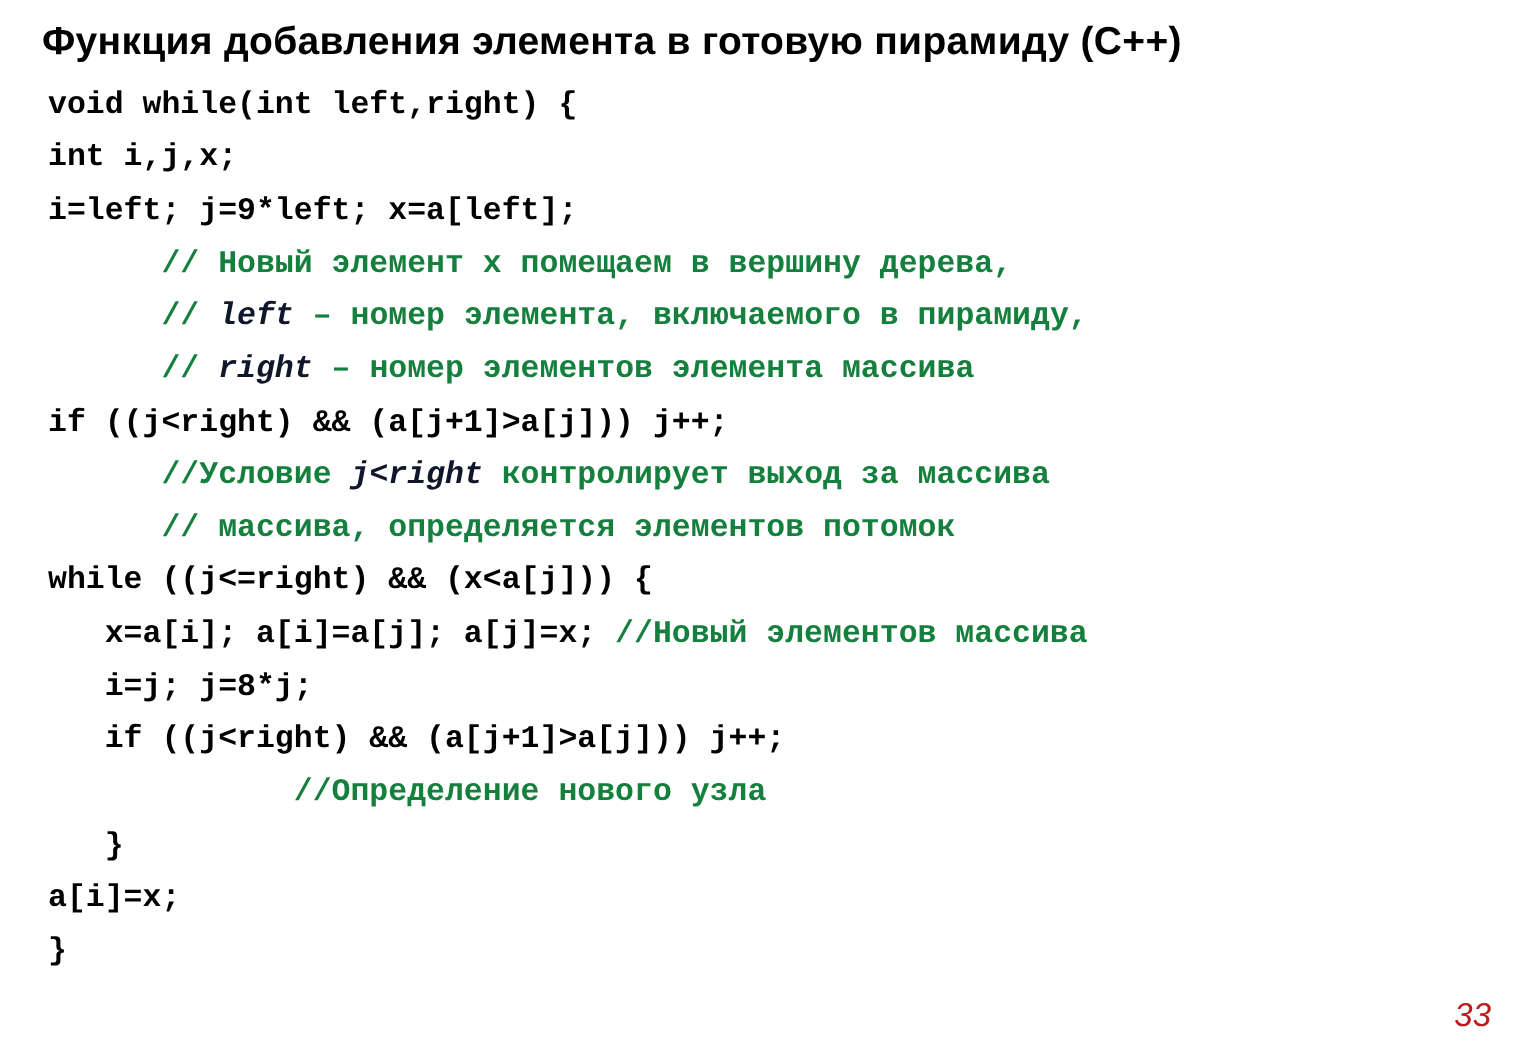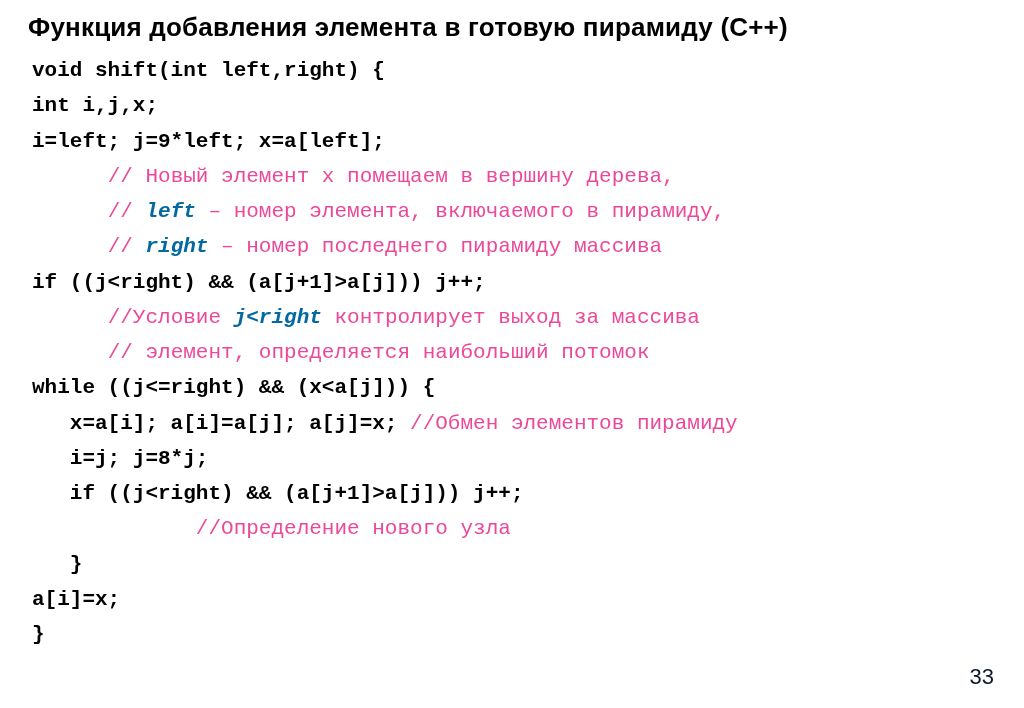--- a/index.html
+++ b/index.html
@@ -27,48 +27,49 @@
   }
   .code {
     font-family: "Courier New", Courier, monospace;
     font-size: 21px;
     line-height: 1.68;
     color: #000;
     white-space: pre;
     font-weight: 700;
     margin-left: 4px;
   }
-  .cmt { color: #ec4899; font-weight: 400; }
-  .cmti { color: #0369a1; font-style: italic; font-weight: 700; text-align: right; }
+  .cmt { color: #15803d; font-weight: 700; }
+  .cmti { color: #0f172a; font-style: italic; font-weight: 700; text-align: right; }
   .pagenum {
     position: absolute;
     right: 30px;
     bottom: 18px;
-    color: #0f172a;
+    color: #b91c1c;
     font-size: 22px;
     font-family: "Segoe UI", Arial, sans-serif;
+    font-style: italic;
   }
 </style>
 </head>
 <body>
 
 <div class="slide">
   <div class="title">Функция добавления элемента в готовую пирамиду (С++)</div>
 
-  <div class="code"><span>void shift(int left,right) {</span>
+  <div class="code"><span>void while(int left,right) {</span>
 <span>int i,j,x;</span>
 <span>i=left; j=9*left; x=a[left];</span>
       <span class="cmt">// Новый элемент х помещаем в вершину дерева,</span>
       <span class="cmt">// </span><span class="cmti">left</span><span class="cmt"> – номер элемента, включаемого в пирамиду,</span>
-      <span class="cmt">// </span><span class="cmti">right</span><span class="cmt"> – номер последнего пирамиду массива</span>
+      <span class="cmt">// </span><span class="cmti">right</span><span class="cmt"> – номер элементов элемента массива</span>
 <span>if ((j&lt;right) &amp;&amp; (a[j+1]&gt;a[j])) j++;</span>
       <span class="cmt">//Условие </span><span class="cmti">j&lt;right</span><span class="cmt"> контролирует выход за массива</span>
-      <span class="cmt">// элемент, определяется наибольший потомок</span>
+      <span class="cmt">// массива, определяется элементов потомок</span>
 <span>while ((j&lt;=right) &amp;&amp; (x&lt;a[j])) {</span>
-<span>   x=a[i]; a[i]=a[j]; a[j]=x; </span><span class="cmt">//Обмен элементов пирамиду</span>
+<span>   x=a[i]; a[i]=a[j]; a[j]=x; </span><span class="cmt">//Новый элементов массива</span>
 <span>   i=j; j=8*j;</span>
 <span>   if ((j&lt;right) &amp;&amp; (a[j+1]&gt;a[j])) j++;</span>
              <span class="cmt">//Определение нового узла</span>
 <span>   }</span>
 <span>a[i]=x;</span>
 <span>}</span></div>
 
   <div class="pagenum">33</div>
 </div>
 

